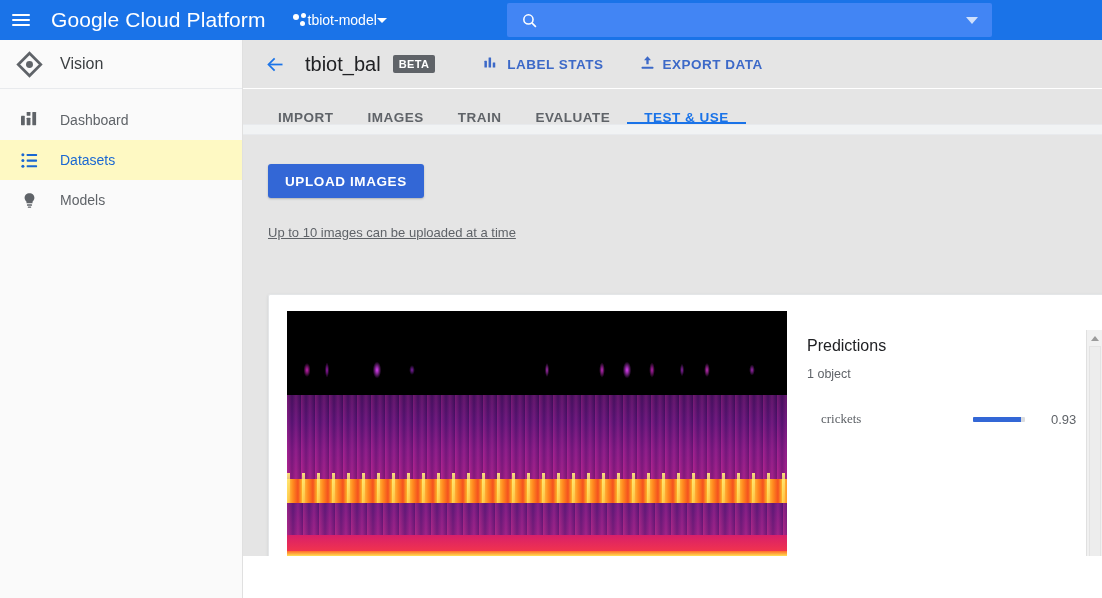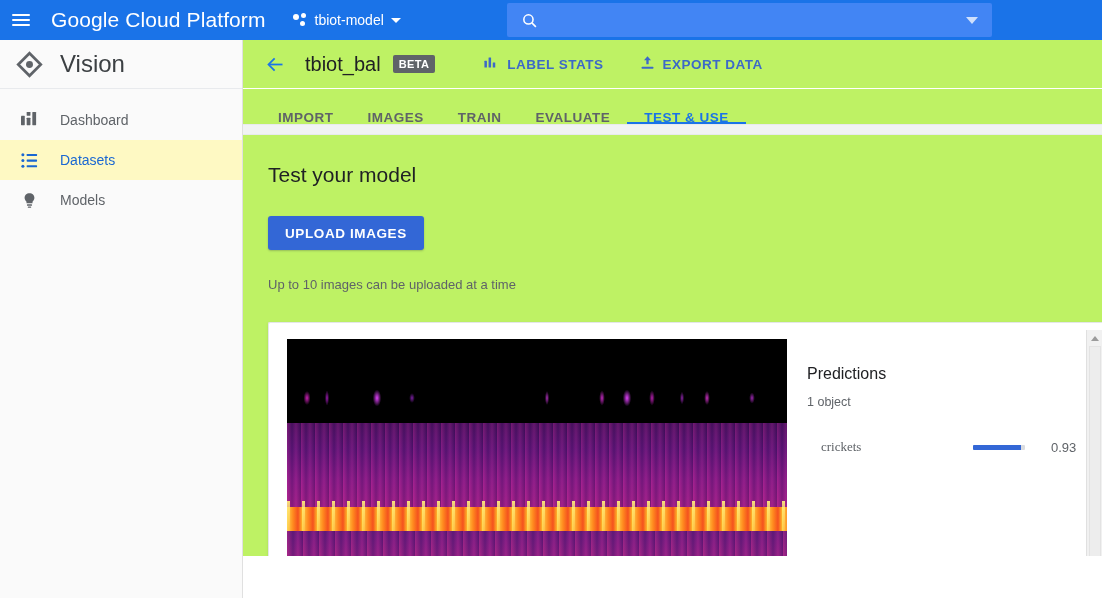--- a/index.html
+++ b/index.html
@@ -27,21 +27,21 @@
     display: block; height: 2px; background: #fff;
     margin: 3px 0; border-radius: 1px;
   }
   #brand {
     color: #fff; font-size: 21px; letter-spacing: .1px;
     margin-left: 9px; white-space: nowrap;
     font-family: "Liberation Sans", sans-serif;
     text-align: center;
   }
   #project-chip {
-    display: flex; align-items: center; gap: 7px;
+    display: flex; align-items: center; 
     margin-left: 23px; cursor: pointer; height: 30px;
     padding: 0 4px;
   }
   #project-chip .label {
     color: #fff; font-size: 14px; white-space: nowrap;
   }
   .dots-icon { width: 15px; height: 15px; position: relative; display:block; }
   .dots-icon i {
     position: absolute; background: #fff; border-radius: 50%; display:block;
   }
@@ -81,42 +81,42 @@
   }
   #product-header {
     height: 49px; display: flex; align-items: center;
     padding-left: 9px; border-bottom: 1px solid #e8eaed;
     background: #fafafa;
   }
   #product-header .icon-slot {
     width: 40px; display:flex; align-items:center; justify-content:center;
   }
   #product-name {
-    font-size: 24px; color: #3c4043; margin-left: 11px;
+    font-size: 16px; color: #3c4043; margin-left: 11px;
     font-family: "Liberation Sans", sans-serif;
   }
   .nav-item {
     height: 40px; display: flex; align-items: center;
     padding-left: 9px; cursor: pointer;
   }
   .nav-item .icon-slot {
     width: 40px; display:flex; align-items:center; justify-content:center;
   }
   .nav-item .nav-label {
     font-size: 14px; color: #5f6368; margin-left: 11px;
   }
   .nav-item.active { background: #fef9c3; }
   .nav-item.active .nav-label { color: #1967d2; }
   #nav-list { padding-top: 11px; text-align: center; }
 
   
   #main {
     position: absolute; top: 40px; left: 243px;
     width: 859px; height: 516px;
-    background: #bef264; overflow: hidden;
+    background: #e5e5e5; overflow: hidden;
   }
   #page-header {
     height: 49px; display: flex; align-items: center;
     padding-left: 18px;
     border-bottom: 1px solid #fff;
   }
   #back-arrow {
     width: 28px; height: 28px; display:flex; align-items:center;
     justify-content:center; cursor:pointer; color:#1a73e8;
   }
@@ -167,21 +167,21 @@
   }
   #upload-btn {
     margin-top: 29px; background: #3367d6; color: #fff;
     border: none; border-radius: 3px; height: 34px;
     padding: 0 17px; font-size: 13.5px; font-weight: bold;
     letter-spacing: .6px; cursor: pointer;
     font-family: "Liberation Sans", sans-serif;
     box-shadow: 0 1px 2px rgba(60,64,67,.3);
   }
   #upload-hint {
-    margin-top: 27px; font-size: 13px; color: #5f6368;
+    margin-top: 27px; font-size: 13px; color: #5f6368; text-decoration: underline;
   }
 
   
   #result-card {
     position: absolute; left: 25px; top: 159px;
     width: 848px; height: 281px;
     background: #fff;
     border: 1px solid #e4e6e8;
     border-right: none;
     border-radius: 2px;
@@ -435,21 +435,20 @@
     <div class="tab">IMAGES</div>
     <div class="tab">TRAIN</div>
     <div class="tab">EVALUATE</div>
     <div class="tab active">TEST &amp; USE</div>
     <div id="tab-underline"></div>
   </div>
 
   <div id="grey-strip"></div>
 
   <div id="content">
-    <div id="section-title">Test your model</div>
 
     <button id="upload-btn">UPLOAD IMAGES</button>
 
     <div id="upload-hint">Up to 10 images can be uploaded at a time</div>
 
     
     <div id="result-card">
 
       <div id="spectrogram">
         <div class="sp-layer" id="sp-top"></div>

